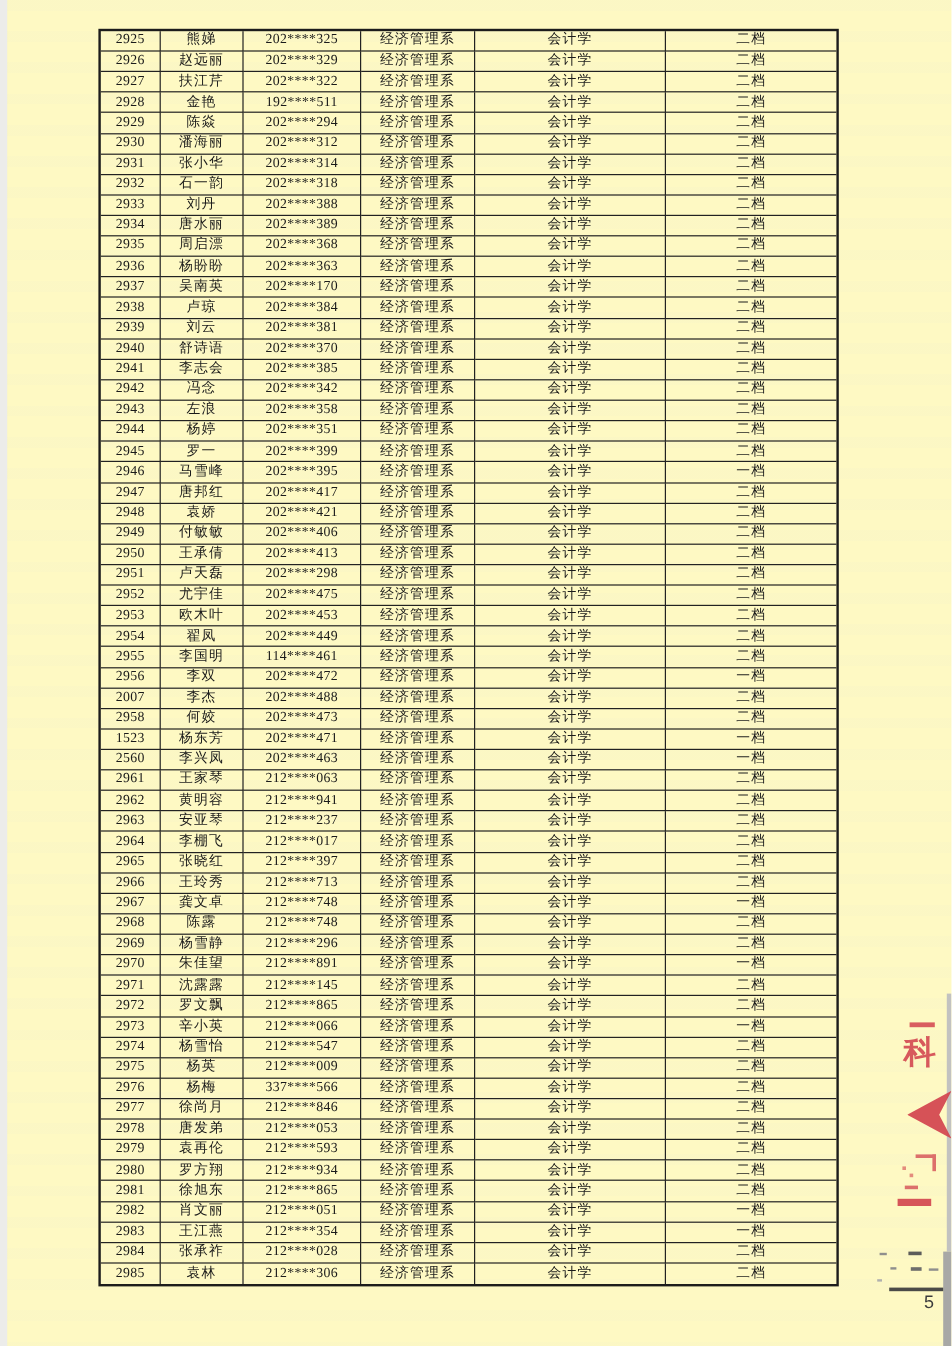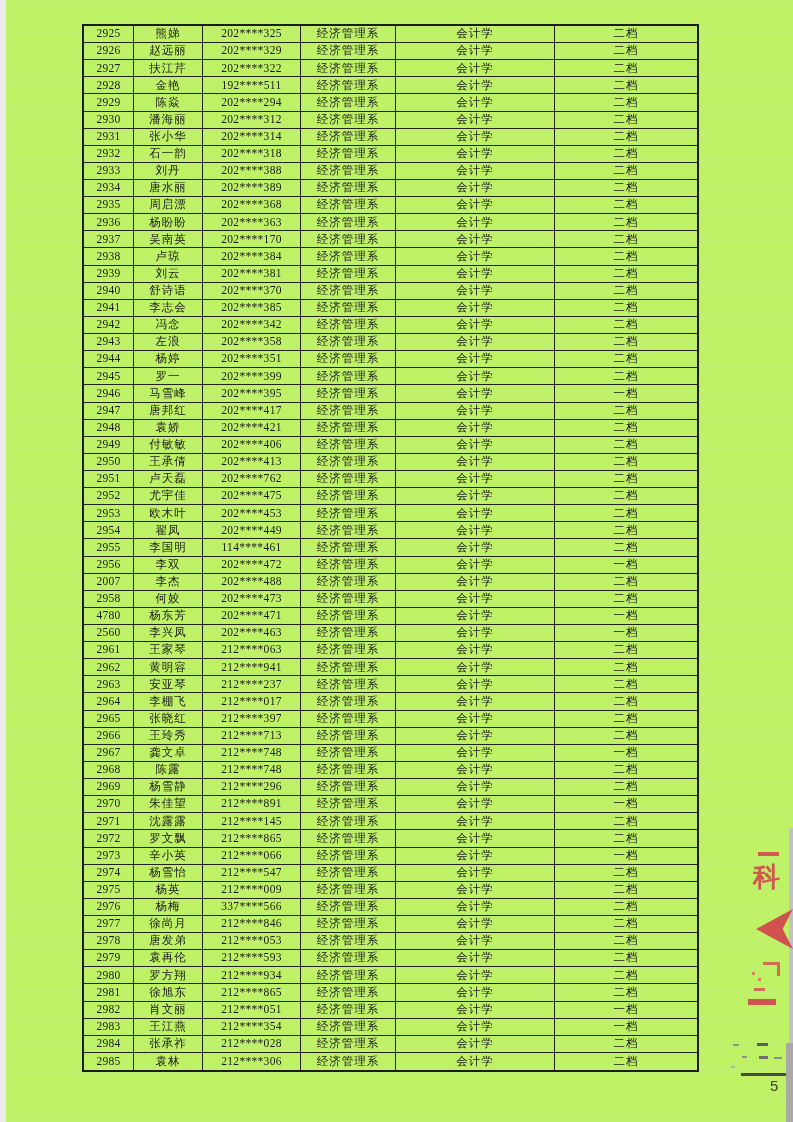--- a/index.html
+++ b/index.html
@@ -1,18 +1,18 @@
 <!DOCTYPE html>
 <html><head>
 <meta charset="utf-8">
 <style>
   html,body{margin:0;padding:0;background:#ffffff;}
   #page{
     position:relative;width:793px;height:1122px;overflow:hidden;
-    background:#bef264;
+    background:#fef9c3;
     font-family:"Liberation Serif","DejaVu Serif",serif;
     color:#1a1a1a;
   }
   
   #page::before{
     content:"";position:absolute;inset:0;pointer-events:none;
     background:repeating-linear-gradient(180deg,
       rgba(205,212,222,0.05) 0px, rgba(205,212,222,0.05) 9px,
       rgba(255,255,255,0) 9px, rgba(255,255,255,0) 26px);
   }
@@ -236,21 +236,21 @@
         <div class="cell c4">会计学</div>
         <div class="cell c5">二档</div>
         <div class="cell c0">2950</div>
         <div class="cell c1">王承倩</div>
         <div class="cell c2">202****413</div>
         <div class="cell c3">经济管理系</div>
         <div class="cell c4">会计学</div>
         <div class="cell c5">二档</div>
         <div class="cell c0">2951</div>
         <div class="cell c1">卢天磊</div>
-        <div class="cell c2">202****762</div>
+        <div class="cell c2">202****298</div>
         <div class="cell c3">经济管理系</div>
         <div class="cell c4">会计学</div>
         <div class="cell c5">二档</div>
         <div class="cell c0">2952</div>
         <div class="cell c1">尤宇佳</div>
         <div class="cell c2">202****475</div>
         <div class="cell c3">经济管理系</div>
         <div class="cell c4">会计学</div>
         <div class="cell c5">二档</div>
         <div class="cell c0">2953</div>
@@ -282,21 +282,21 @@
         <div class="cell c2">202****488</div>
         <div class="cell c3">经济管理系</div>
         <div class="cell c4">会计学</div>
         <div class="cell c5">二档</div>
         <div class="cell c0">2958</div>
         <div class="cell c1">何姣</div>
         <div class="cell c2">202****473</div>
         <div class="cell c3">经济管理系</div>
         <div class="cell c4">会计学</div>
         <div class="cell c5">二档</div>
-        <div class="cell c0">4780</div>
+        <div class="cell c0">1523</div>
         <div class="cell c1">杨东芳</div>
         <div class="cell c2">202****471</div>
         <div class="cell c3">经济管理系</div>
         <div class="cell c4">会计学</div>
         <div class="cell c5">一档</div>
         <div class="cell c0">2560</div>
         <div class="cell c1">李兴凤</div>
         <div class="cell c2">202****463</div>
         <div class="cell c3">经济管理系</div>
         <div class="cell c4">会计学</div>

